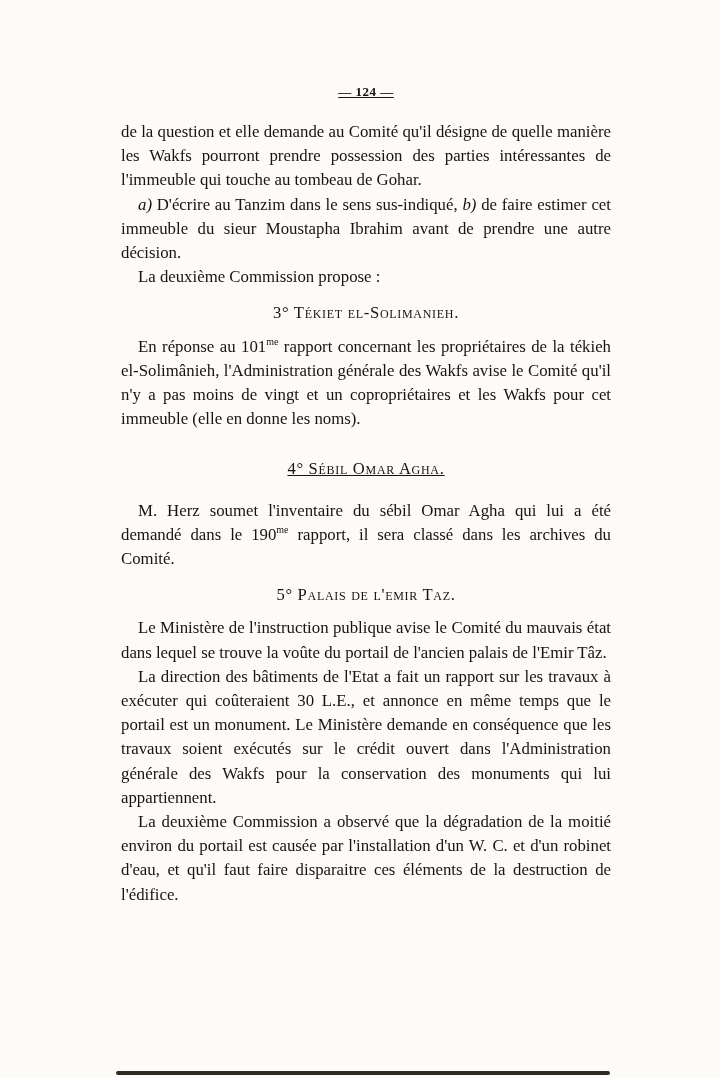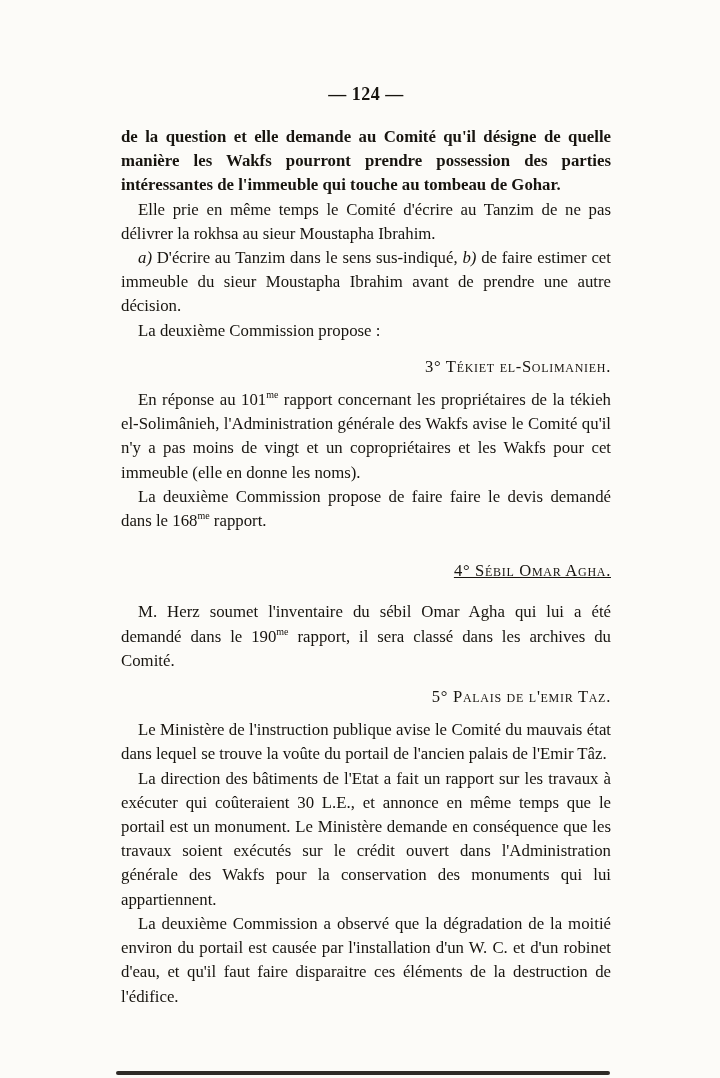--- a/index.html
+++ b/index.html
@@ -15,40 +15,41 @@
   }
   .page {
     position: absolute;
     left: 121px;
     top: 84px;
     width: 490px;
   }
   .page-number {
     text-align: center;
     font-weight: bold;
-    font-size: 18px;
+    font-size: 13px;
     letter-spacing: 0.5px;
     margin: 0 0 20px 0;
+    text-decoration: underline;
   }
   .text-block {
     font-size: 16.8px;
     line-height: 24.2px;
     text-align: justify;
   }
   .para {
     margin: 0;
     text-indent: 17px;
   }
-  .para.no-indent { text-indent: 0; font-weight: bold; }
+  .para.no-indent { text-indent: 0; }
   .heading {
     font-size: 16.6px;
     font-weight: normal;
     font-variant: small-caps;
     letter-spacing: 0.7px;
-    text-align: right;
+    text-align: center;
     text-indent: 0;
     margin: 12px 0 9px 0;
   }
   .heading.wide { margin: 26px 0 17px 0; text-decoration: underline; }
   sup {
     font-size: 10px;
     line-height: 0;
     vertical-align: super;
   }
   .italic { font-style: italic; }
@@ -63,26 +64,24 @@
     opacity: 0.9;
   }
 </style>
 </head>
 <body style="background: rgb(252, 251, 248); color: rgb(23, 20, 15);">
 
 <div class="page">
   <div class="page-number">— 124 —</div>
   <div class="text-block" id="blocks">
       <p class="para no-indent"><span>de la question et elle demande au Comité qu'il désigne de quelle manière les Wakfs pourront prendre possession des parties intéressantes de l'immeuble qui touche au tombeau de Gohar.</span></p>
-      <p class="para"><span>Elle prie en même temps le Comité d'écrire au Tanzim de ne pas délivrer la rokhsa au sieur Moustapha Ibrahim.</span></p>
       <p class="para"><span class="italic">a)</span><span> D'écrire au Tanzim dans le sens sus-indiqué, </span><span class="italic">b)</span><span> de faire estimer cet immeuble du sieur Moustapha Ibrahim avant de prendre une autre décision.</span></p>
       <p class="para"><span>La deuxième Commission propose :</span></p>
       <h3 class="heading"><span>3° Tékiet el-Solimanieh.</span></h3>
       <p class="para"><span>En réponse au 101</span><sup>me</sup><span> rapport concernant les propriétaires de la tékieh el-Solimânieh, l'Administration générale des Wakfs avise le Comité qu'il n'y a pas moins de vingt et un copropriétaires et les Wakfs pour cet immeuble (elle en donne les noms).</span></p>
-      <p class="para"><span>La deuxième Commission propose de faire faire le devis demandé dans le 168</span><sup>me</sup><span> rapport.</span></p>
       <h3 class="heading wide"><span>4° Sébil Omar Agha.</span></h3>
       <p class="para"><span>M. Herz soumet l'inventaire du sébil Omar Agha qui lui a été demandé dans le 190</span><sup>me</sup><span> rapport, il sera classé dans les archives du Comité.</span></p>
       <h3 class="heading"><span>5° Palais de l'emir Taz.</span></h3>
       <p class="para"><span>Le Ministère de l'instruction publique avise le Comité du mauvais état dans lequel se trouve la voûte du portail de l'ancien palais de l'Emir Tâz.</span></p>
       <p class="para"><span>La direction des bâtiments de l'Etat a fait un rapport sur les travaux à exécuter qui coûteraient 30 L.E., et annonce en même temps que le portail est un monument. Le Ministère demande en conséquence que les travaux soient exécutés sur le crédit ouvert dans l'Administration générale des Wakfs pour la conservation des monuments qui lui appartiennent.</span></p>
       <p class="para"><span>La deuxième Commission a observé que la dégradation de la moitié environ du portail est causée par l'installation d'un W. C. et d'un robinet d'eau, et qu'il faut faire disparaitre ces éléments de la destruction de l'édifice.</span></p>
     </div>
 </div>
 
 <div class="scan-edge"></div>

